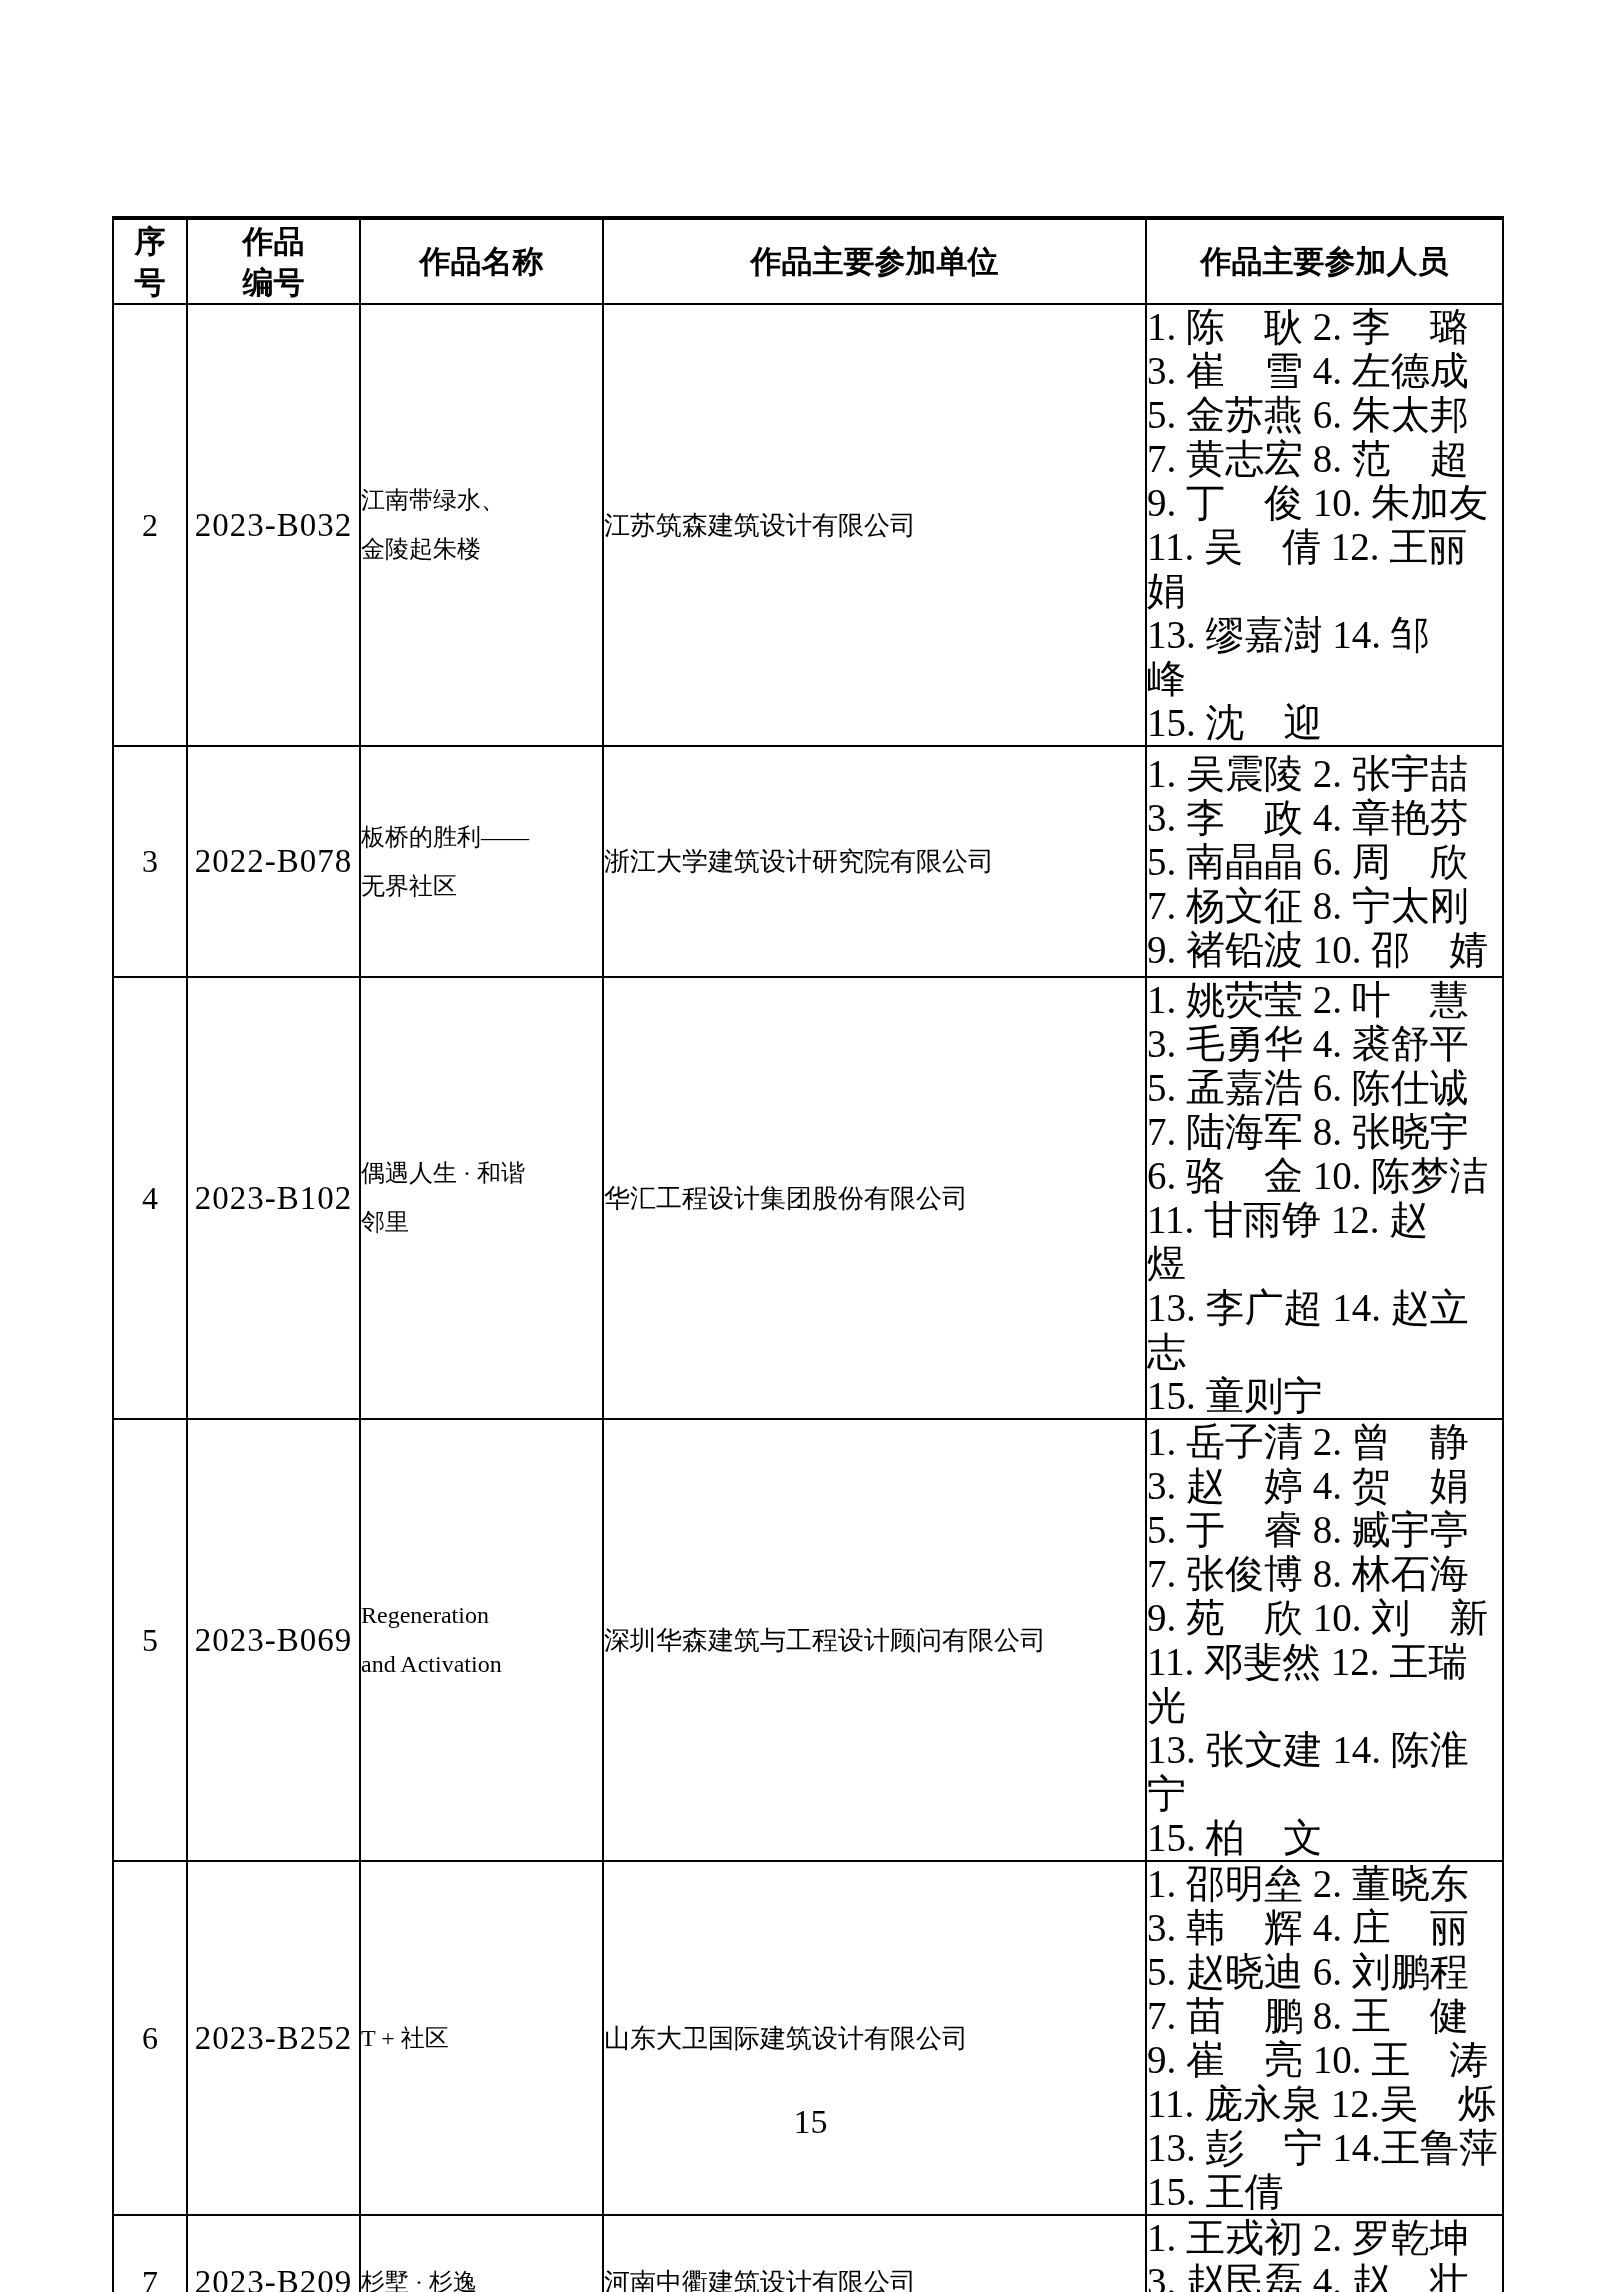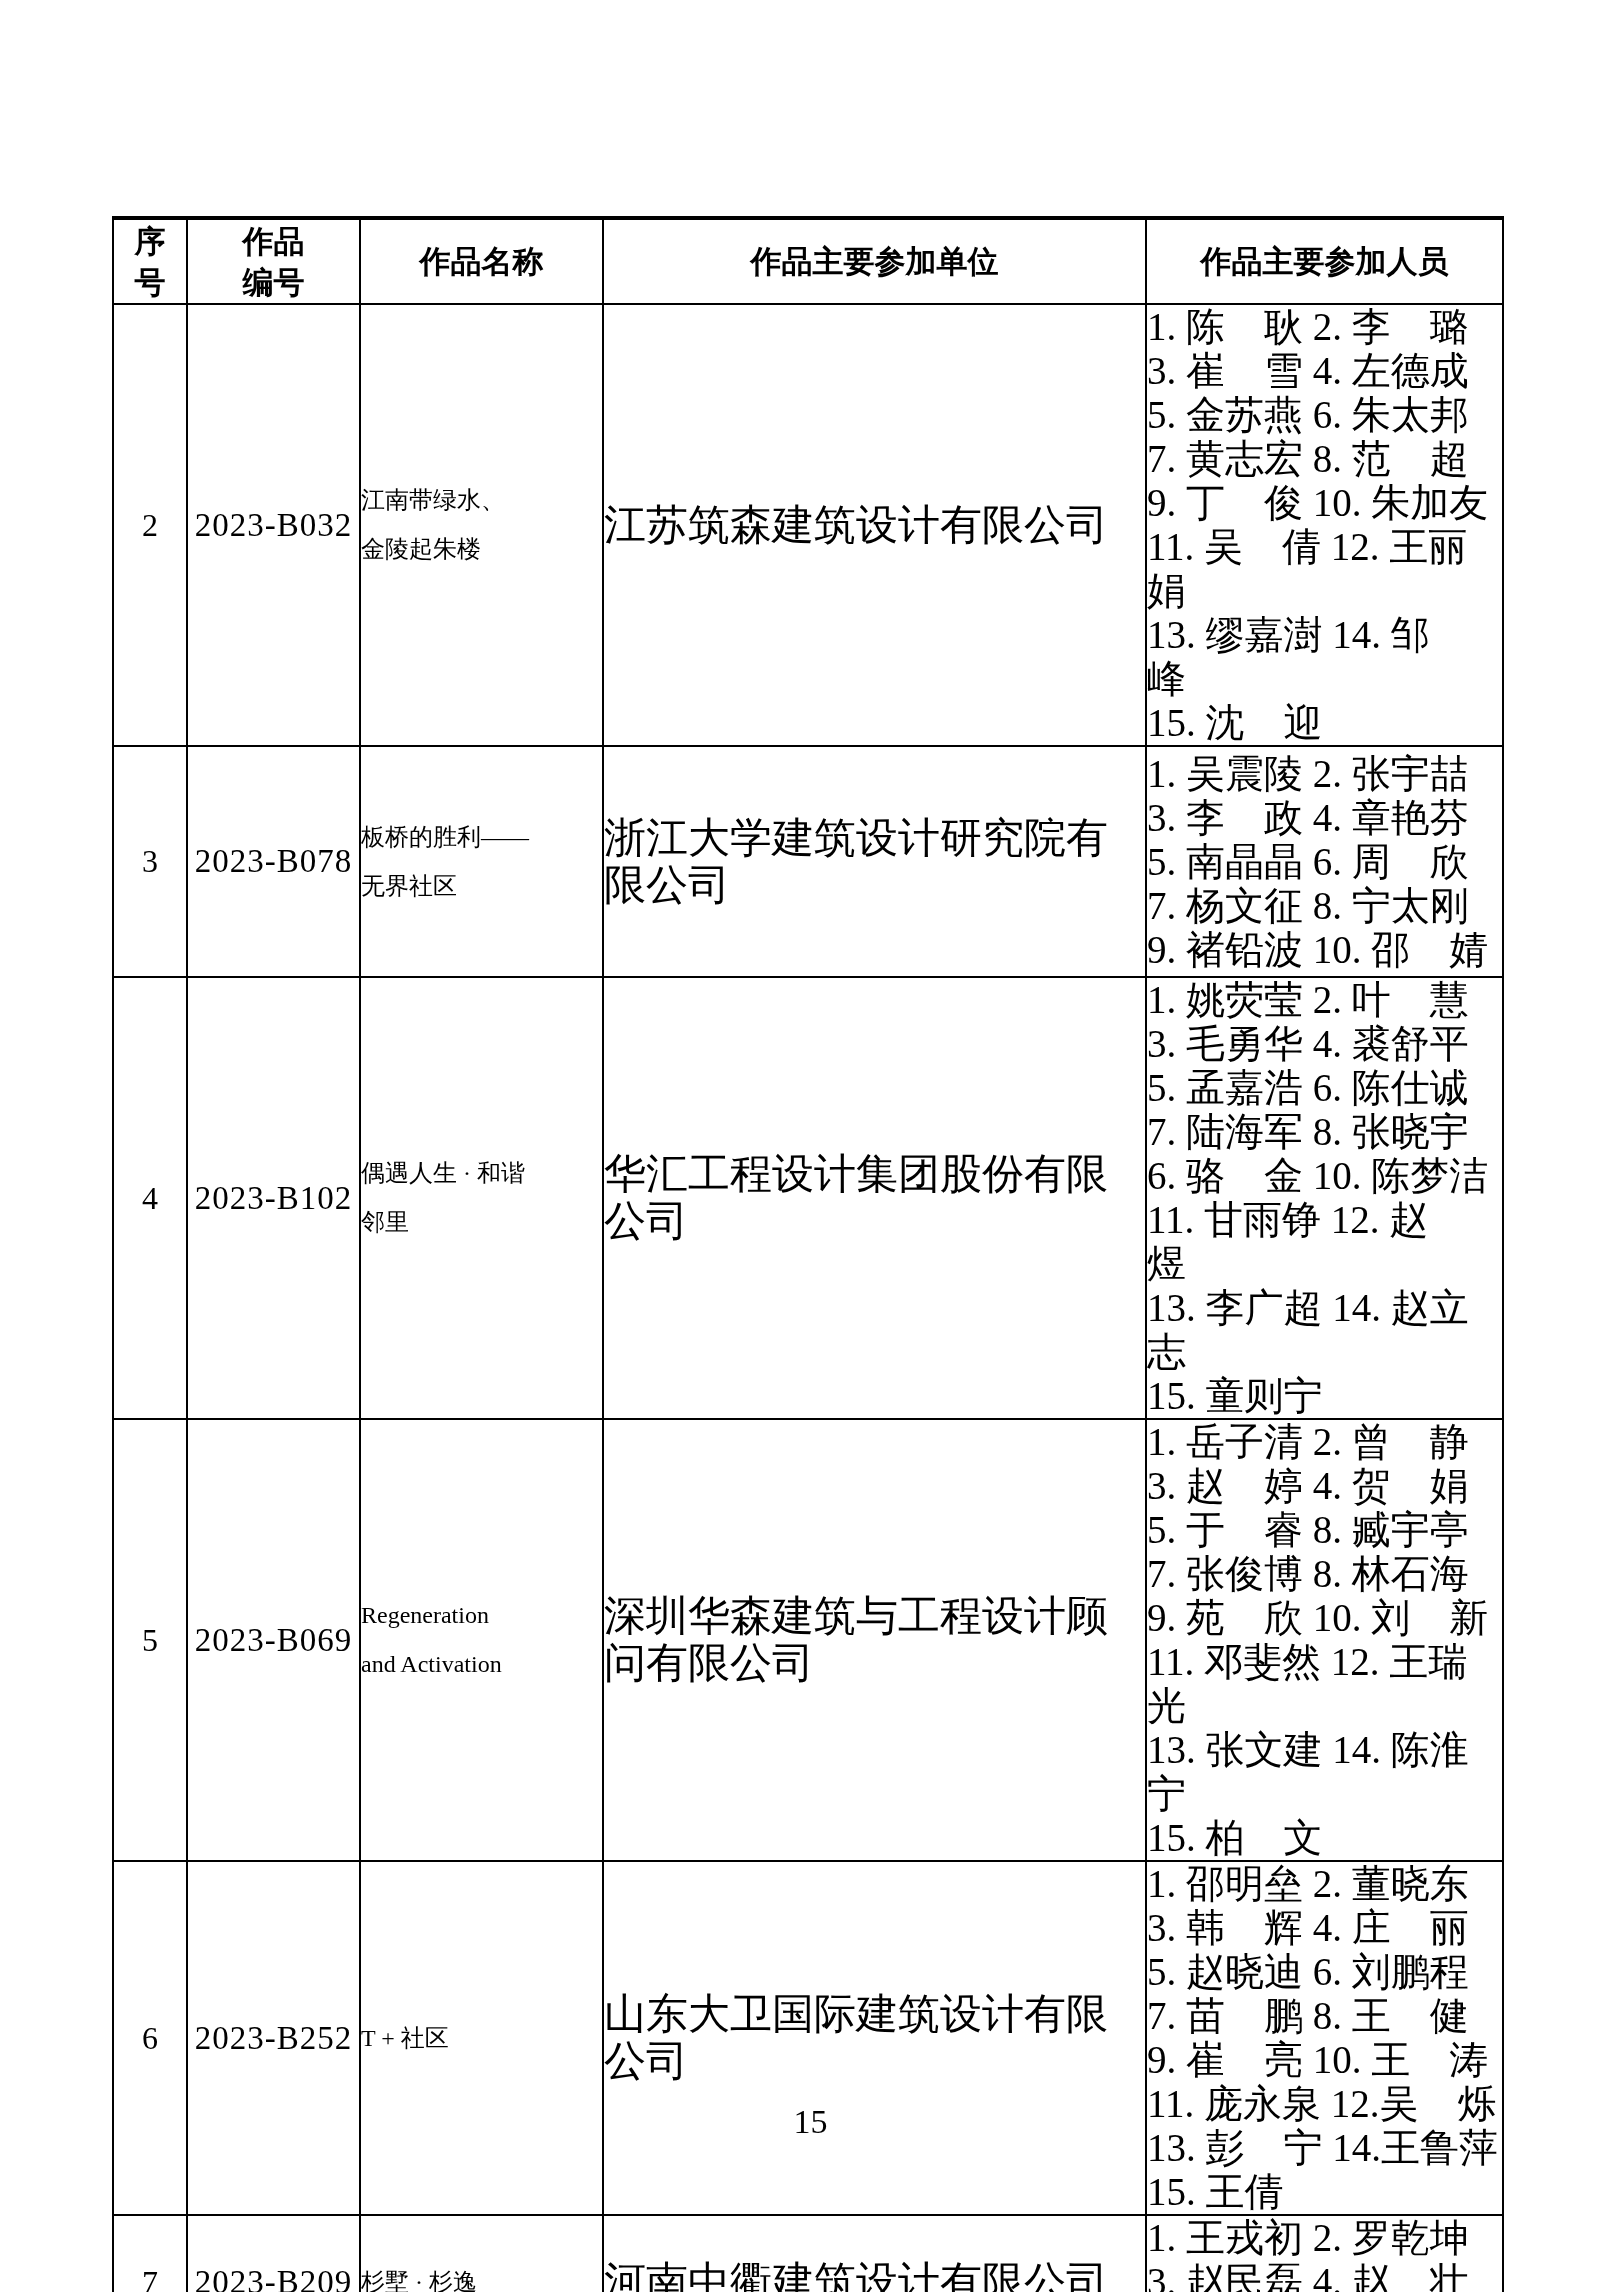--- a/index.html
+++ b/index.html
@@ -47,21 +47,21 @@
     font-size: 33px;
     letter-spacing: 1px;
   }
   td.c-title {
     font-size: 24px;
     line-height: 49px;
     padding-left: 17.6px;
     padding-right: 5.9px;
   }
   td.c-unit {
-    font-size: 42px;
+    font-size: 26px;
     line-height: 47px;
     padding-left: 19.6px;
     padding-right: 5.9px;
   }
   td.c-members {
     font-size: 39px;
     line-height: 44px;
     padding-left: 21.6px;
     padding-right: 3.9px;
   }
@@ -117,21 +117,21 @@
             <div class="line">7. 黄志宏 8. 范　超</div>
             <div class="line">9. 丁　俊 10. 朱加友</div>
             <div class="line">11. 吴　倩 12. 王丽娟</div>
             <div class="line">13. 缪嘉澍 14. 邹　峰</div>
             <div class="line">15. 沈　迎</div>
           </td>
     </tr>
 
     <tr style="height:231px">
       <td class="c-no">3</td>
-      <td class="c-code">2023-B078</td>
+      <td class="c-code">2022-B078</td>
       <td class="c-title">
             <div class="line">板桥的胜利——</div>
             <div class="line">无界社区</div>
           </td>
       <td class="c-unit">浙江大学建筑设计研究院有限公司</td>
       <td class="c-members">
             <div class="line">1. 吴震陵 2. 张宇喆</div>
             <div class="line">3. 李　政 4. 章艳芬</div>
             <div class="line">5. 南晶晶 6. 周　欣</div>
             <div class="line">7. 杨文征 8. 宁太刚</div>

